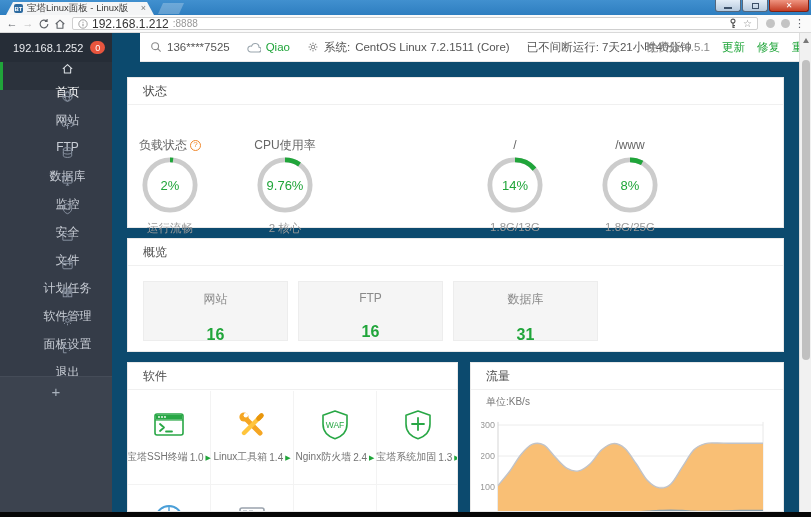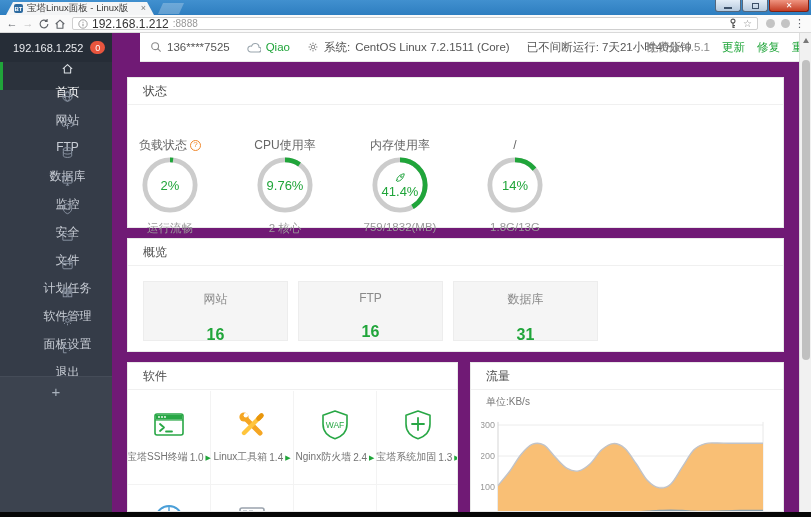--- a/index.html
+++ b/index.html
@@ -1,16 +1,16 @@
 <!DOCTYPE html>
 <html><head>
 <meta charset="utf-8">
 <style>
   html,body{margin:0;padding:0;background:#222;}
-  .stage{position:relative;width:811px;height:517px;overflow:hidden;background:#701a75;
+  .stage{position:relative;width:811px;height:517px;overflow:hidden;background:#0c4a6e;
     font-family:"Liberation Sans","DejaVu Sans",sans-serif;-webkit-font-smoothing:antialiased;}
   .stage *{box-sizing:border-box;}
 
   
   .titlebar{position:absolute;left:0;top:0;width:811px;height:15px;
     background:linear-gradient(#4190cf,#2e7ec0);}
   .tab{position:absolute;left:6px;top:2px;width:148px;height:13px;background:#f4f5f6;
     clip-path:polygon(7px 0,calc(100% - 7px) 0,100% 100%,0 100%);
     display:flex;align-items:center;padding:0 8px;gap:4px;}
   .favicon{width:9px;height:9px;background:#2c6aa0;border-radius:2px;color:#fff;font-size:6px;
@@ -345,59 +345,52 @@
             <circle cx="30" cy="30" r="26" fill="none" stroke="#cccccc" stroke-width="5"></circle>
             <circle class="g-arc" cx="30" cy="30" r="26" fill="none" stroke="#20a53a" stroke-width="5" transform="rotate(-90 30 30)" stroke-dasharray="15.94421103549892 163.36281798666926"></circle>
           </svg>
         <div class="g-center">
             <span class="g-val">9.76%</span>
           </div>
       </div>
       <div class="g-sub">2 核心</div>
     </div>
 
-    <div class="gauge-col" style="left:217px">
-      <div class="g-label">
-          <span>内存使用率</span>
-        </div>
-      <div class="g-ring">
-        <svg width="58" height="58" viewBox="0 0 60 60">
-            <circle cx="30" cy="30" r="26" fill="none" stroke="#cccccc" stroke-width="5"></circle>
-            <circle class="g-arc" cx="30" cy="30" r="26" fill="none" stroke="#20a53a" stroke-width="5" transform="rotate(-90 30 30)" stroke-dasharray="67.63220664648107 163.36281798666926"></circle>
-          </svg>
-        <div class="g-center">
-          <svg width="12" height="12" viewBox="0 0 12 12" style="margin-bottom:1px">
-              <g fill="none" stroke="#28a745" stroke-width="1">
-                <path d="M2.6 9.8c.2-1.9.8-3.2 1.9-4.3C6.3 3.7 8.7 2.8 10.2 2.8c0 1.5-.9 3.9-2.7 5.7-1.1 1.1-2.4 1.7-4.3 1.9Z"></path>
-                <circle cx="7.3" cy="5.6" r=".8"></circle>
-                <path d="M3.6 8.4 2 10"></path>
-              </g>
-            </svg>
-          <span class="g-val">41.4%</span>
-        </div>
-      </div>
-      <div class="g-sub">759/1832(MB)</div>
-    </div>
 
     <div class="gauge-col" style="left:332px">
       <div class="g-label">
           <span>/</span>
         </div>
       <div class="g-ring">
         <svg width="58" height="58" viewBox="0 0 60 60">
             <circle cx="30" cy="30" r="26" fill="none" stroke="#cccccc" stroke-width="5"></circle>
             <circle class="g-arc" cx="30" cy="30" r="26" fill="none" stroke="#20a53a" stroke-width="5" transform="rotate(-90 30 30)" stroke-dasharray="22.8707945181337 163.36281798666926"></circle>
           </svg>
         <div class="g-center">
             <span class="g-val">14%</span>
           </div>
       </div>
       <div class="g-sub">1.8G/13G</div>
     </div>
 
+    <div class="gauge-col" style="left:447px">
+      <div class="g-label">
+          <span>/www</span>
+        </div>
+      <div class="g-ring">
+        <svg width="58" height="58" viewBox="0 0 60 60">
+            <circle cx="30" cy="30" r="26" fill="none" stroke="#cccccc" stroke-width="5"></circle>
+            <circle class="g-arc" cx="30" cy="30" r="26" fill="none" stroke="#20a53a" stroke-width="5" transform="rotate(-90 30 30)" stroke-dasharray="13.06902543893354 163.36281798666926"></circle>
+          </svg>
+        <div class="g-center">
+            <span class="g-val">8%</span>
+          </div>
+      </div>
+      <div class="g-sub">1.8G/25G</div>
+    </div>
   </div>
 
   <div class="card overview-card">
     <div class="card-header">概览</div>
     <div class="ov-box" style="left:15px">
       <div class="ov-label">网站</div>
       <div class="ov-val">16</div>
     </div>
     <div class="ov-box" style="left:170px">
       <div class="ov-label">FTP</div>

